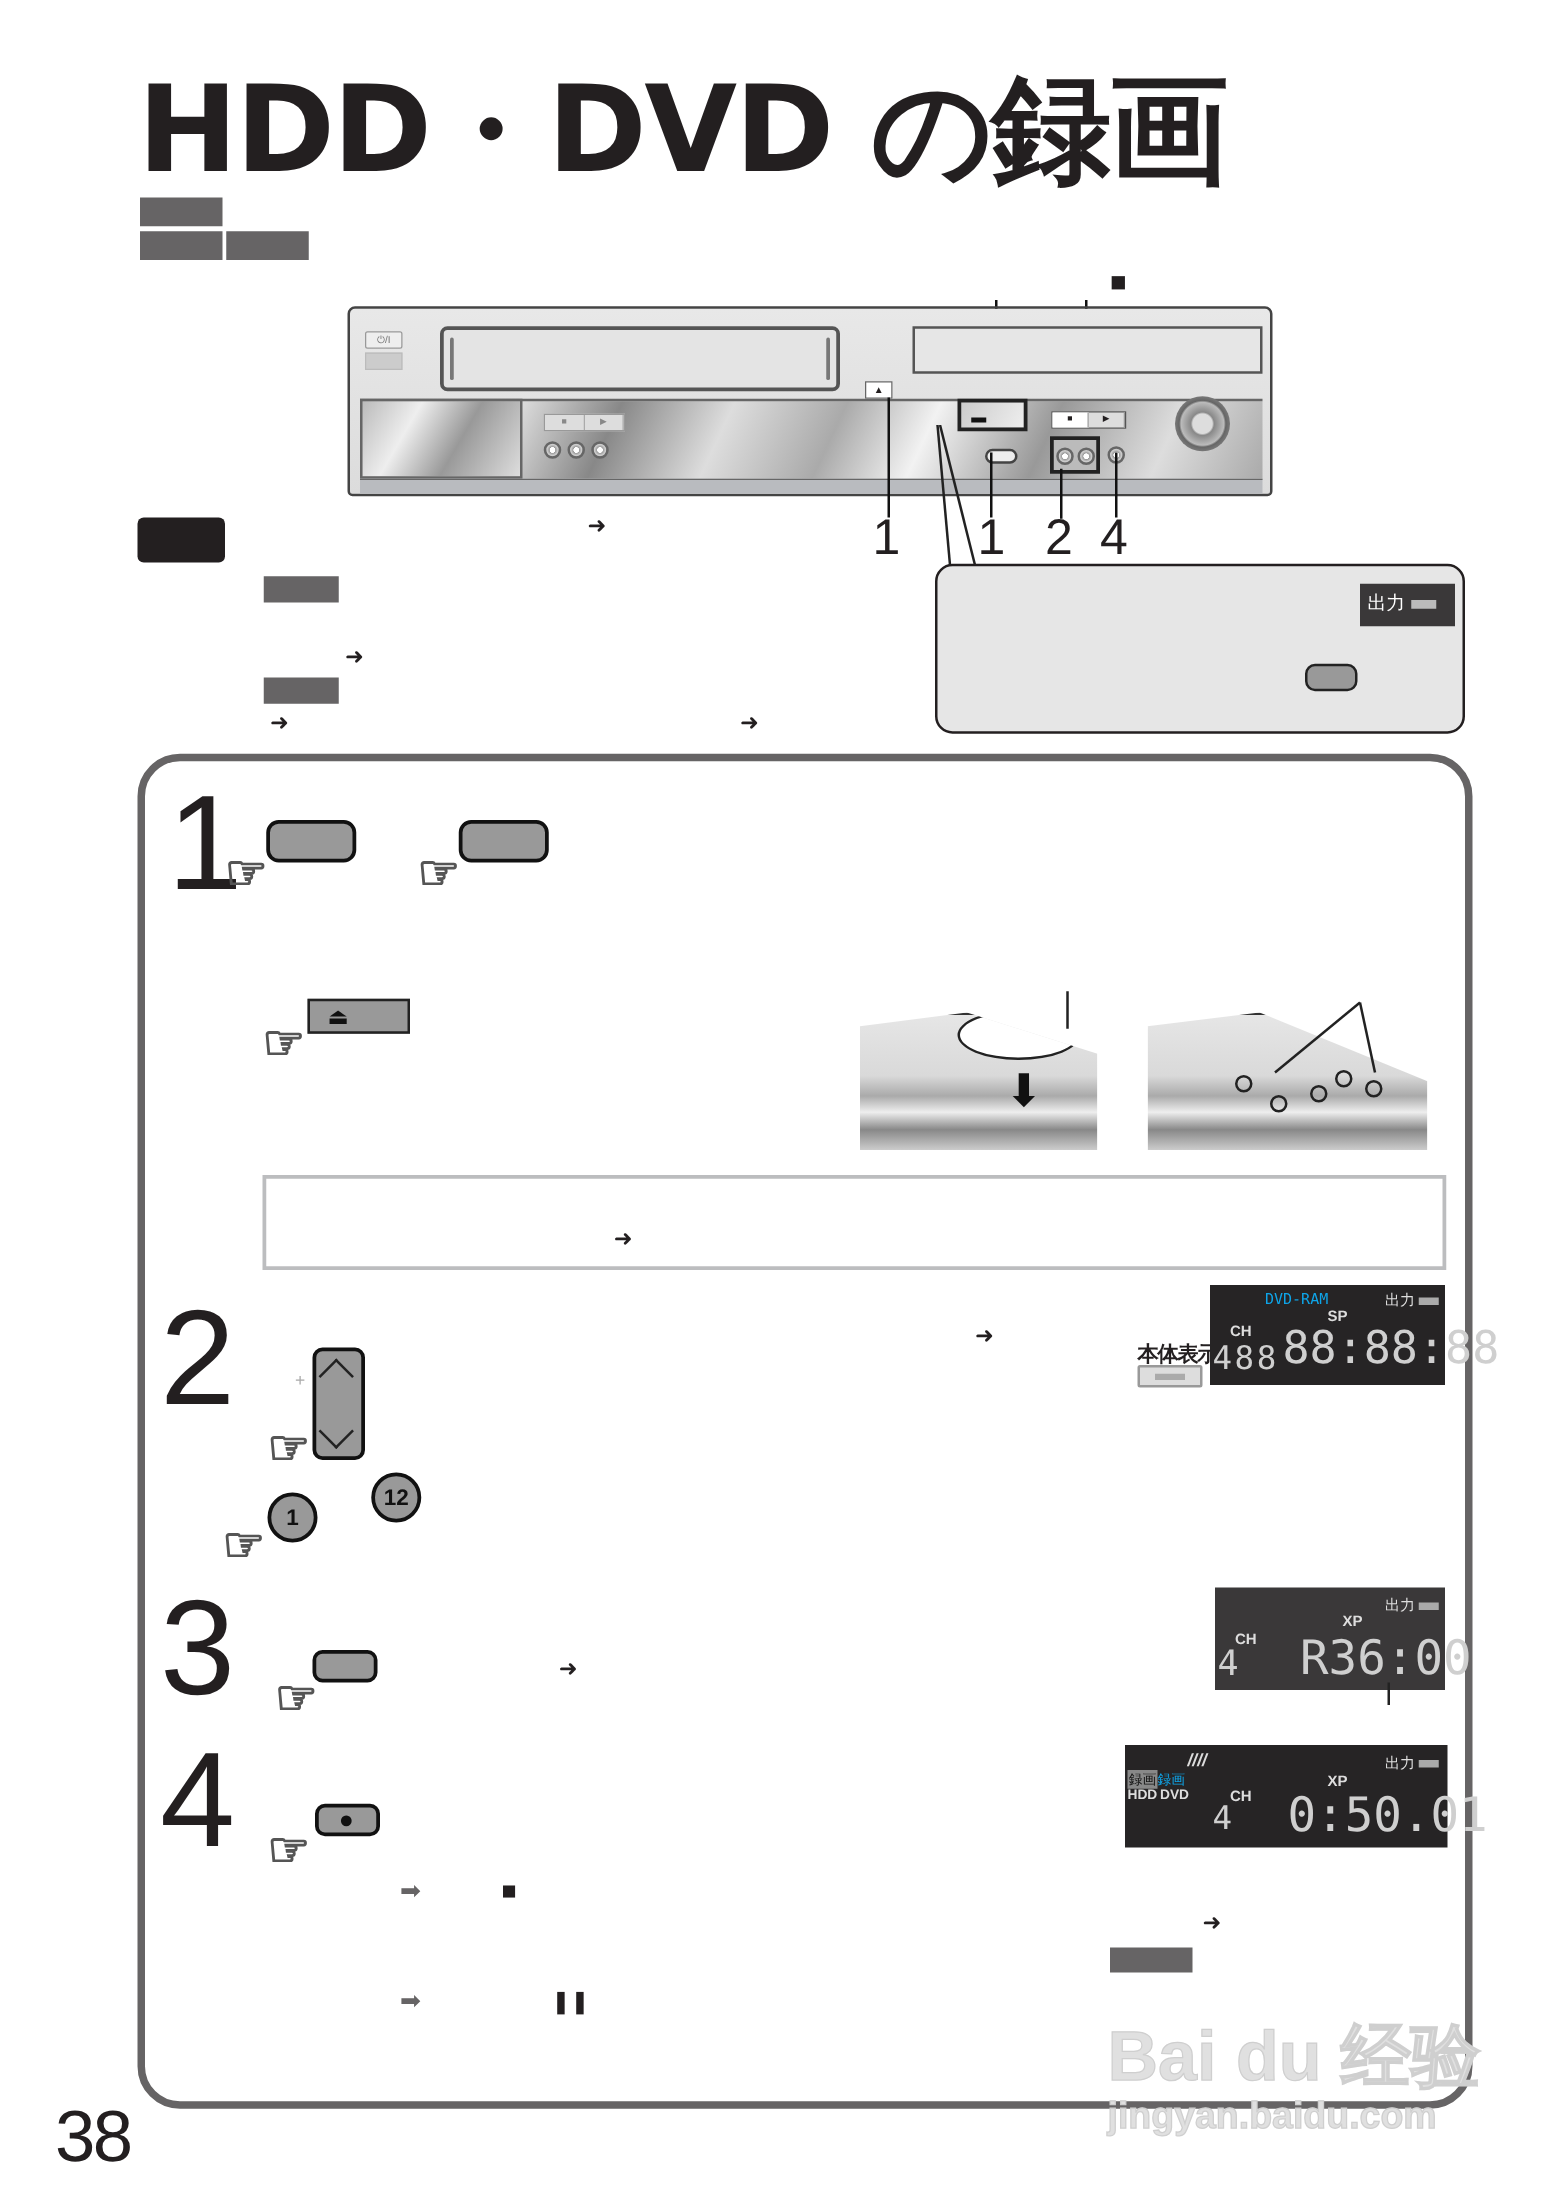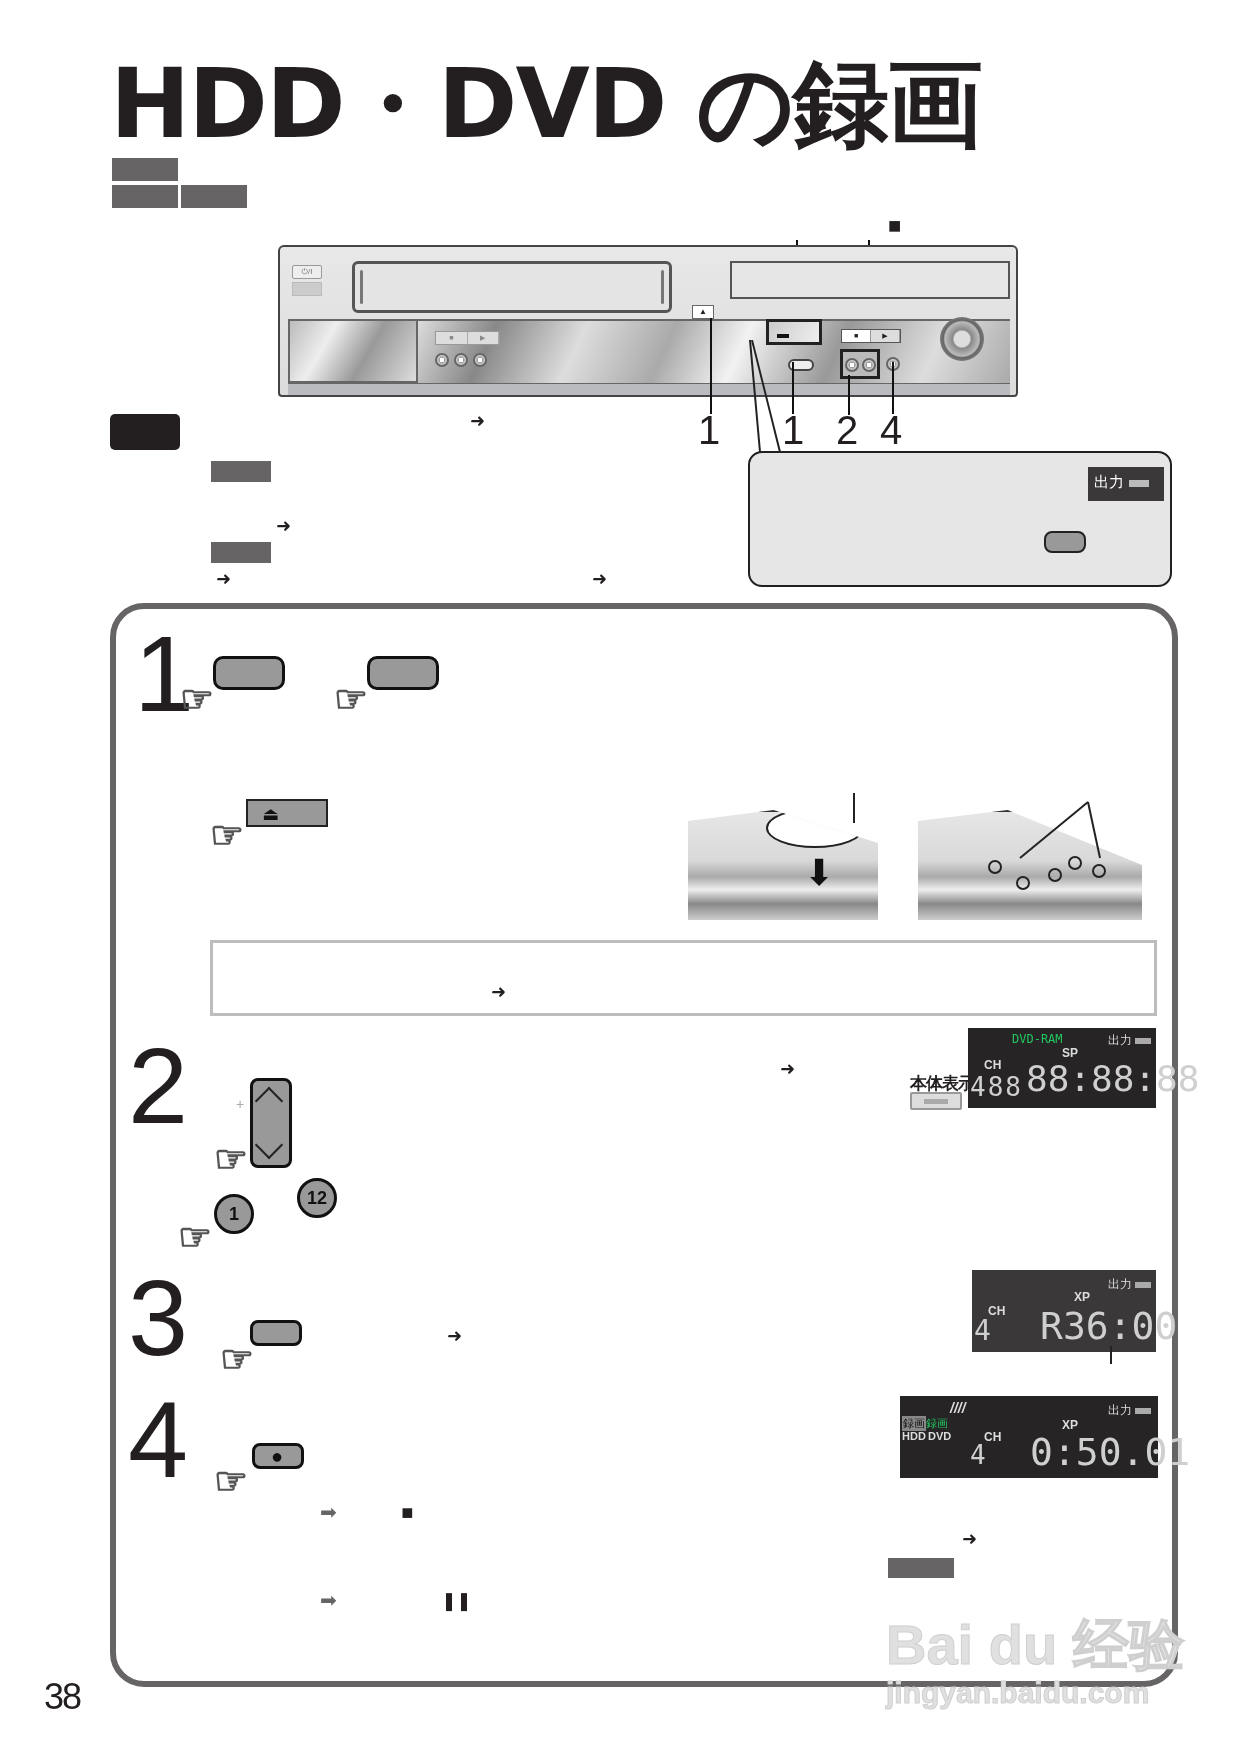--- a/index.html
+++ b/index.html
@@ -48,21 +48,21 @@
   .step-num { font-size: 108px; line-height: 1; color: #231f20; font-family: "Liberation Sans", sans-serif; font-weight: normal; }
   .rbtn { background: #999; border: 3px solid #111; border-radius: 10px; }
   .hand { font-size: 38px; color: #fff; -webkit-text-stroke: 1.5px #555; line-height: 1; }
   .round-btn { width: 40px; height: 40px; border-radius: 50%; background: #999; border: 3px solid #111; font-weight: bold; font-size: 18px; text-align: center; line-height: 34px; color: #111; }
 
   .note-box { left: 210px; top: 940px; width: 947px; height: 76px; border: 3px solid #bcbdbf; }
 
   
   .lcd { background: #262425; color: #bbb; font-family: "DejaVu Sans Mono", monospace; }
   .lcd .seg { color: #cfcfcf; font-family: "DejaVu Sans Mono", monospace; letter-spacing: 2px; }
-  .lcd .dim { color: #22c55e; }
+  .lcd .dim { color: #0ea5e9; }
   .lcd .lbl { font-size: 12px; font-weight: bold; color: #ddd; font-family: "Liberation Sans", sans-serif; }
   .out-mini { font-size: 12px; color: #ddd; font-family: "DejaVu Sans", sans-serif; }
   .out-mini i { display: inline-block; width: 16px; height: 6px; background: #aaa; vertical-align: middle; margin-left: 3px; }
 
   .disc-illus { background: linear-gradient(180deg, #e6e6e6 0%, #d9d9d9 45%, #aaa 60%, #eee 72%, #888 85%, #ccc 100%); border-top: 2px solid #333; }
 
   .watermark { color: #e0e0e0; font-weight: bold; font-family: "Liberation Sans", sans-serif; -webkit-text-stroke: 1px #cfcfcf; }
 </style>
 </head>
 <body>
@@ -232,16 +232,16 @@
   <span style="font-size:20px;color:#666465;">➡</span>
   <span style="font-size:20px;margin-left:60px;color:#231f20;">■</span>
 </div>
 <div class="abs" style="left:320px;top:1588px;">
   <span style="font-size:20px;color:#666465;">➡</span>
   <span style="font-size:18px;margin-left:100px;color:#231f20;font-weight:bold;">❚❚</span>
 </div>
 <div class="abs arrow" style="left:962px;top:1528px;">➜</div>
 <div class="abs tag" style="left:888px;top:1558px;width:66px;height:20px;"></div>
 
-<div class="abs" style="left:44px;top:1676px;font-size:36px;letter-spacing:-2px;color:#231f20;">38</div>
+<div class="abs" style="left:44px;top:1676px;font-size:58px;letter-spacing:-2px;color:#231f20;">38</div>
 
 <div class="abs watermark" style="left:886px;top:1608px;font-size:56px;">Bai du 经验</div>
 <div class="abs watermark" style="left:886px;top:1676px;font-size:30px;">jingyan.baidu.com</div>
 
 </body></html>

